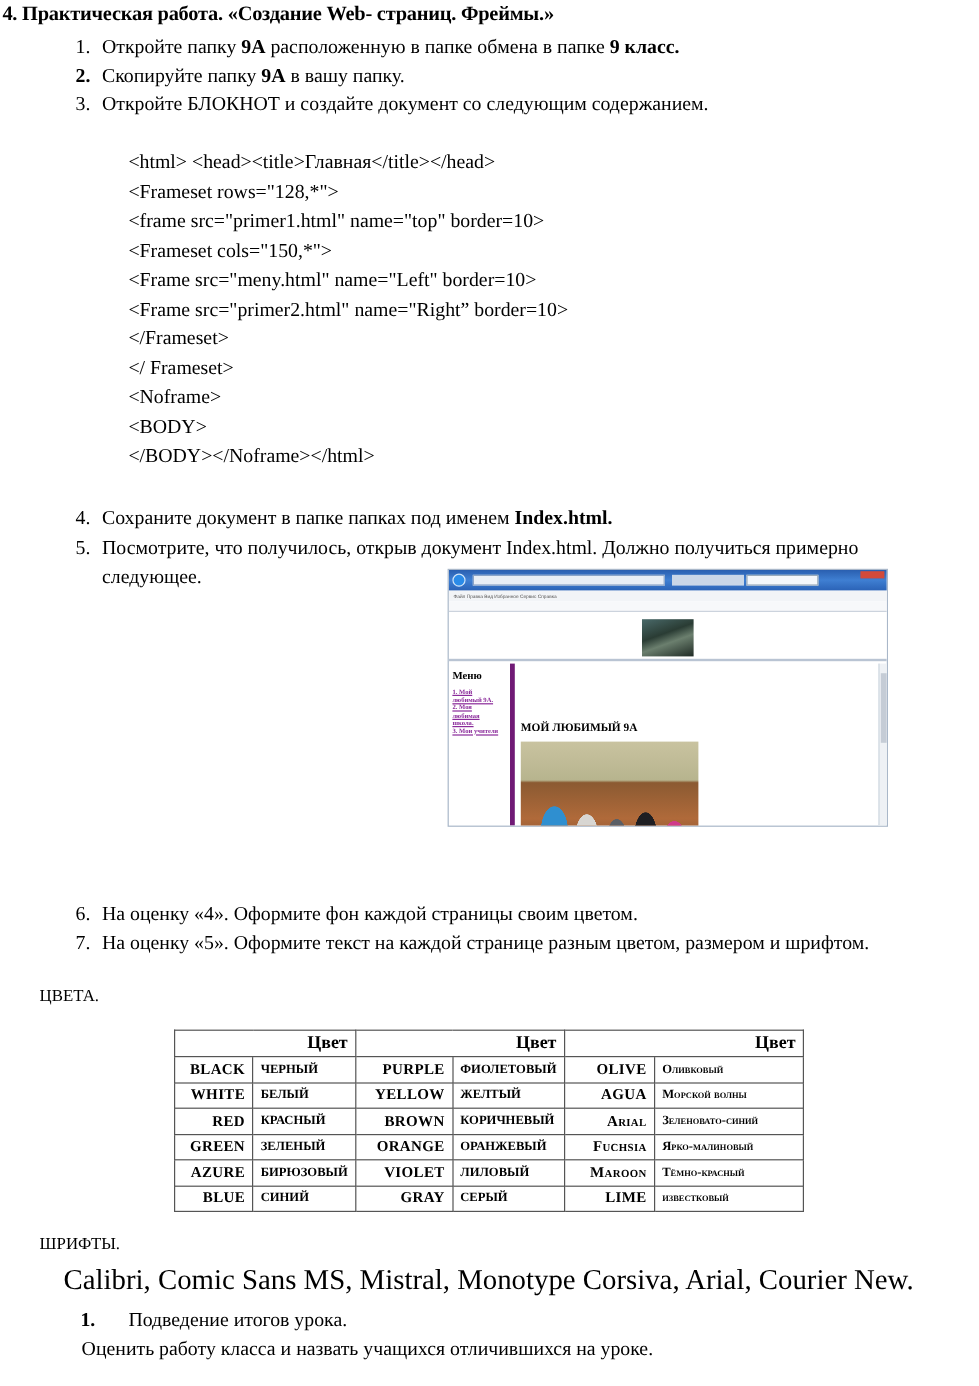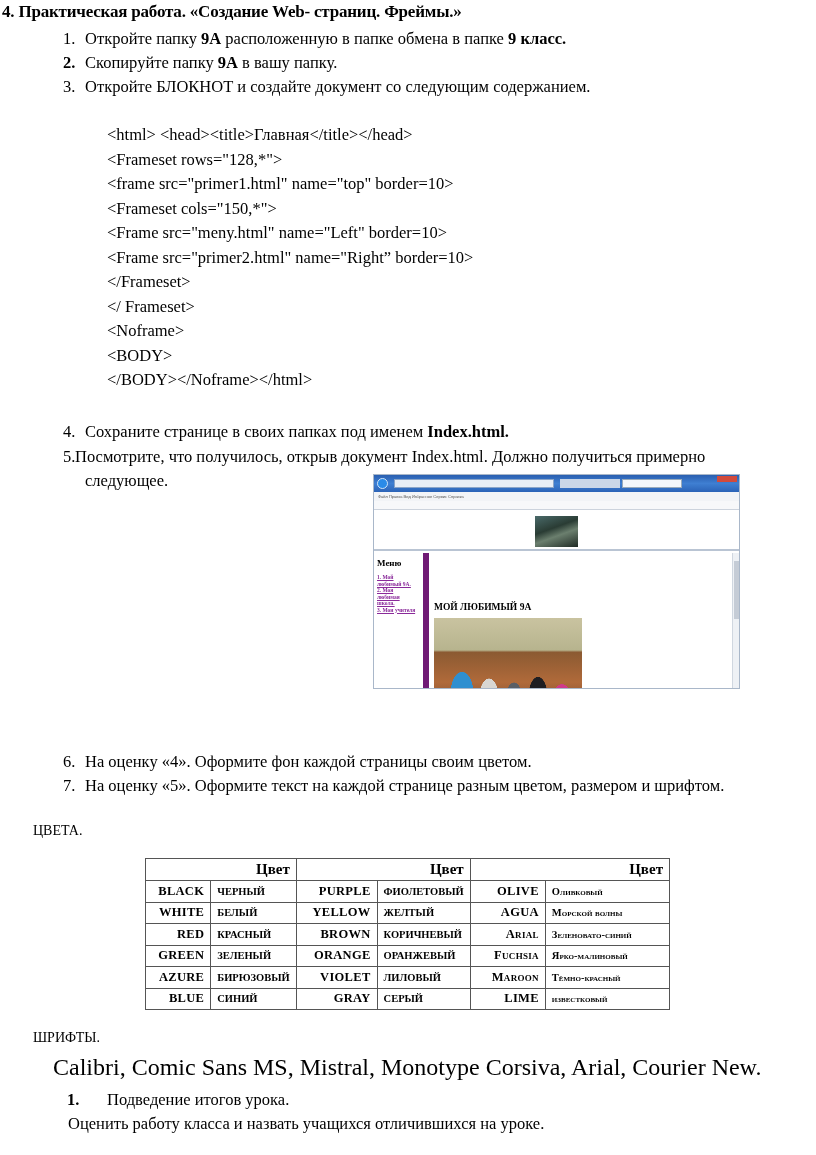--- a/index.html
+++ b/index.html
@@ -17,21 +17,21 @@
   .b-titlebar { height: 17px; background: linear-gradient(#2a5fb0, #3f7fd2 50%, #2b63b7); position: relative; }
   .b-back { position: absolute; left: 3px; top: 3px; width: 11px; height: 11px; border-radius: 50%; background: #2a8be8; border: 1px solid #d0e4f8; }
   .b-addr { position: absolute; left: 20px; top: 4px; width: 160px; height: 9px; background: #e8eef6; border: 1px solid #8aa4c8; }
   .b-tab2 { position: absolute; left: 186px; top: 4px; width: 60px; height: 9px; background: #c9d6e8; }
   .b-tab { position: absolute; left: 248px; top: 4px; width: 60px; height: 9px; background: #f4f7fb; border: 1px solid #9ab; }
   .b-ctrl { position: absolute; right: 2px; top: 1px; width: 20px; height: 6px; background: #d24a3b; }
   .b-menubar { height: 9px; background: #f2f4f7; font-family: "Liberation Sans", sans-serif; font-size: 4px; color: #555; padding-left: 4px; line-height: 9px; }
   .b-favbar { height: 9px; background: #f7f8fa; border-bottom: 1px solid #ccd3dd; font-family: "Liberation Sans", sans-serif; font-size: 3.5px; color: #666; line-height: 9px; padding-left: 4px; }
   .b-topframe { height: 41px; border-bottom: 2px solid #b9c4d3; position: relative; background: #fff; }
   .b-topimg { position: absolute; left: 161px; top: 6px; width: 43px; height: 31px; background: linear-gradient(160deg, #4a6a6a, #2a3c34 40%, #6b7f6e 60%, #1f2a24); }
-  .b-left { position: absolute; left: 0; top: 78px; width: 55px; bottom: 0; border-right: 6px solid #701a75; padding: 3px; }
+  .b-left { position: absolute; left: 0; top: 78px; width: 55px; bottom: 0; border-right: 4px solid #701a75; padding: 3px; }
   .b-left h4 { font-size: 9px; font-weight: bold; margin: 2px 0 6px 0; }
   .b-left a { display: block; font-size: 5.5px; color: #8a2a9a; text-decoration: underline; line-height: 6.5px; font-weight: bold; }
   .b-right { position: absolute; left: 57px; top: 78px; right: 8px; bottom: 0; padding: 3px; margin-top: 44px; }
   .b-right h3 { font-size: 9.5px; font-weight: bold; margin: 2px 0 6px 0; }
   .b-photo { width: 148px; height: 107px; background:
       radial-gradient(ellipse 14px 26px at 28px 75px, #2f8fd0 80%, transparent 82%),
       radial-gradient(ellipse 12px 24px at 55px 80px, #d8d6d2 80%, transparent 82%),
       radial-gradient(ellipse 11px 24px at 80px 84px, #5a5f66 80%, transparent 82%),
       radial-gradient(ellipse 12px 26px at 104px 80px, #1e1e22 80%, transparent 82%),
       radial-gradient(ellipse 12px 22px at 128px 84px, #d03a8a 80%, transparent 82%),
@@ -75,25 +75,25 @@
   <div class="abs code" style="top:248px">&lt;Frame src="primer2.html"  name="Right” border=10&gt;</div>
   <div class="abs code" style="top:272px">&lt;/Frameset&gt;</div>
   <div class="abs code" style="top:297px">&lt;/ Frameset&gt;</div>
   <div class="abs code" style="top:321px">&lt;Noframe&gt;</div>
   <div class="abs code" style="top:346px">&lt;BODY&gt;</div>
   <div class="abs code" style="top:370px">&lt;/BODY&gt;&lt;/Noframe&gt;&lt;/html&gt;</div>
 </div>
 
 <div class="abs li" style="left:63px; top:422px;">
   <span class="num">4.</span>
-  <span style="margin-left:22px">Сохраните странице в своих папках под именем </span><b>Index.html.</b>
+  <span style="margin-left:22px">Сохраните документ в папке папках под именем </span><b>Index.html.</b>
 </div>
 <div class="abs li" style="left:63px; top:447px;">
   <span class="num">5.</span>
-  <span style="margin-left:12px">Посмотрите, что получилось, открыв документ Index.html.  Должно получиться примерно</span>
+  <span style="margin-left:22px">Посмотрите, что получилось, открыв документ Index.html.  Должно получиться примерно</span>
 </div>
 <div class="abs li" style="left:85px; top:471px;">следующее.</div>
 
 <div class="browser">
   <div class="b-titlebar">
     <span class="b-back"></span>
     <span class="b-addr"></span>
     <span class="b-tab2"></span>
     <span class="b-tab"></span>
     <span class="b-ctrl"></span>

